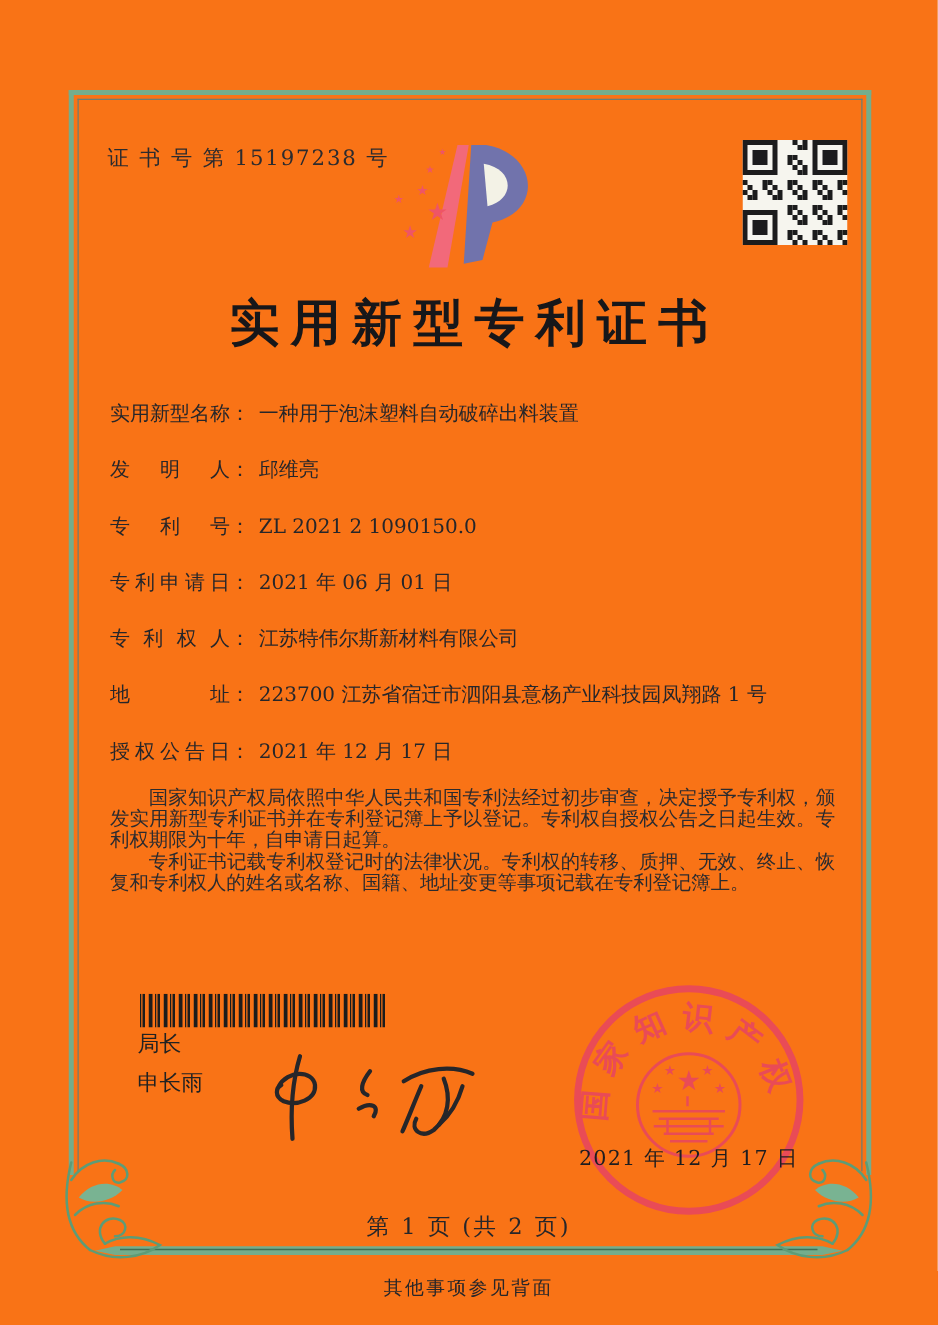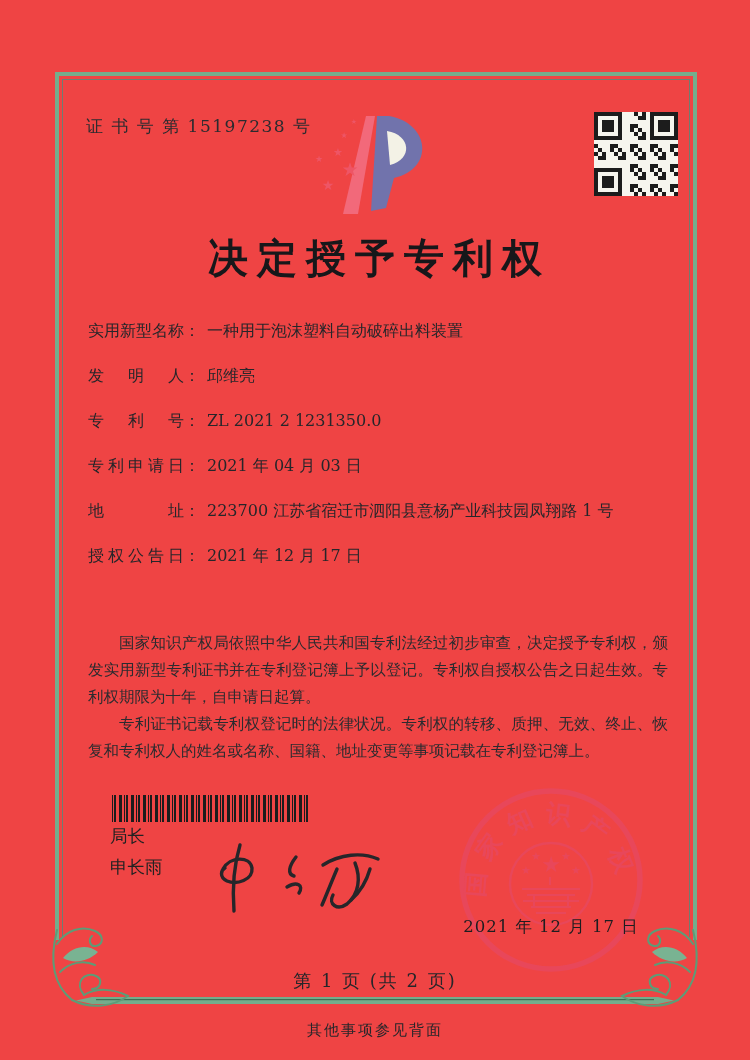--- a/index.html
+++ b/index.html
@@ -3,21 +3,21 @@
 <meta charset="utf-8">
 <style>
   html,body{margin:0;padding:0;}
   body{
     width:750px;height:1060px;
     font-family:"DejaVu Serif","Liberation Serif",serif;
     background:#e9e7dc;
   }
   .page{
     position:relative;width:750px;height:1060px;overflow:hidden;
-    background:#ef4444;
+    background:#f97316;
     color:#26262a;
   }
   .abs{position:absolute;}
   .cert-no{left:86px;top:115px;font-size:17px;letter-spacing:1.5px;color:#2b2b2f;}
   .logo{left:302px;top:106px;}
   .qr{left:594px;top:112px;}
   .title{
     left:0;top:231px;width:750px;margin:0;text-align:center;
     font-size:40px;font-weight:700;letter-spacing:9px;text-indent:9px;color:#17171a;
   }
@@ -27,21 +27,21 @@
     display:inline-block;width:96px;
     text-align:justify;text-align-last:justify;
     vertical-align:bottom;
   }
   .fcolon{display:inline-block;}
   .fvalue{margin-left:7px;}
   .grant-row{display:flex;}
   .grant-first{width:302px;}
   .paras{
     left:88px;top:630px;width:580px;
-    font-size:15.5px;line-height:27px;text-align:justify;color:#2b2b2f;
+    font-size:15.5px;line-height:17px;text-align:justify;color:#2b2b2f;
   }
   .paras p{margin:0;text-indent:2em;}
   .barcode{left:112px;top:795px;}
   .signer{left:110px;top:821px;font-size:17.5px;line-height:31px;color:#222;}
   .signature{left:208px;top:833px;}
   .seal{left:456px;top:785px;}
   .seal-date{
     left:456px;top:916px;width:190px;text-align:center;
     font-size:16.5px;letter-spacing:1px;color:#1d1d20;
   }
@@ -182,34 +182,37 @@
       <rect x="76" y="72" width="4" height="4" fill="#1c1c1c"></rect>
       <rect x="76" y="76" width="4" height="4" fill="#1c1c1c"></rect>
       <rect x="80" y="32" width="4" height="4" fill="#1c1c1c"></rect>
       <rect x="80" y="40" width="4" height="4" fill="#1c1c1c"></rect>
       <rect x="80" y="52" width="4" height="4" fill="#1c1c1c"></rect>
       <rect x="80" y="60" width="4" height="4" fill="#1c1c1c"></rect>
       <rect x="80" y="72" width="4" height="4" fill="#1c1c1c"></rect>
       <rect x="80" y="80" width="4" height="4" fill="#1c1c1c"></rect>
     </svg>
 
-  <h1 class="abs title">决定授予专利权</h1>
+  <h1 class="abs title">实用新型专利证书</h1>
 
   <div class="abs fields">
     <div class="field">
       <span class="flabel">实用新型名称</span><span class="fcolon">：</span><span class="fvalue">一种用于泡沫塑料自动破碎出料装置</span>
     </div>
     <div class="field">
       <span class="flabel">发明人</span><span class="fcolon">：</span><span class="fvalue">邱维亮</span>
     </div>
     <div class="field">
-      <span class="flabel">专利号</span><span class="fcolon">：</span><span class="fvalue">ZL 2021 2 1231350.0</span>
-    </div>
-    <div class="field">
-      <span class="flabel">专利申请日</span><span class="fcolon">：</span><span class="fvalue">2021 年 04 月 03 日</span>
+      <span class="flabel">专利号</span><span class="fcolon">：</span><span class="fvalue">ZL 2021 2 1090150.0</span>
+    </div>
+    <div class="field">
+      <span class="flabel">专利申请日</span><span class="fcolon">：</span><span class="fvalue">2021 年 06 月 01 日</span>
+    </div>
+    <div class="field">
+      <span class="flabel">专利权人</span><span class="fcolon">：</span><span class="fvalue">江苏特伟尔斯新材料有限公司</span>
     </div>
     <div class="field">
       <span class="flabel">地址</span><span class="fcolon">：</span><span class="fvalue">223700 江苏省宿迁市泗阳县意杨产业科技园凤翔路 1 号</span>
     </div>
     <div class="field grant-row">
       <div class="grant-first">
         <span class="flabel">授权公告日</span><span class="fcolon">：</span><span class="fvalue">2021 年 12 月 17 日</span>
       </div>
     </div>
   </div>

